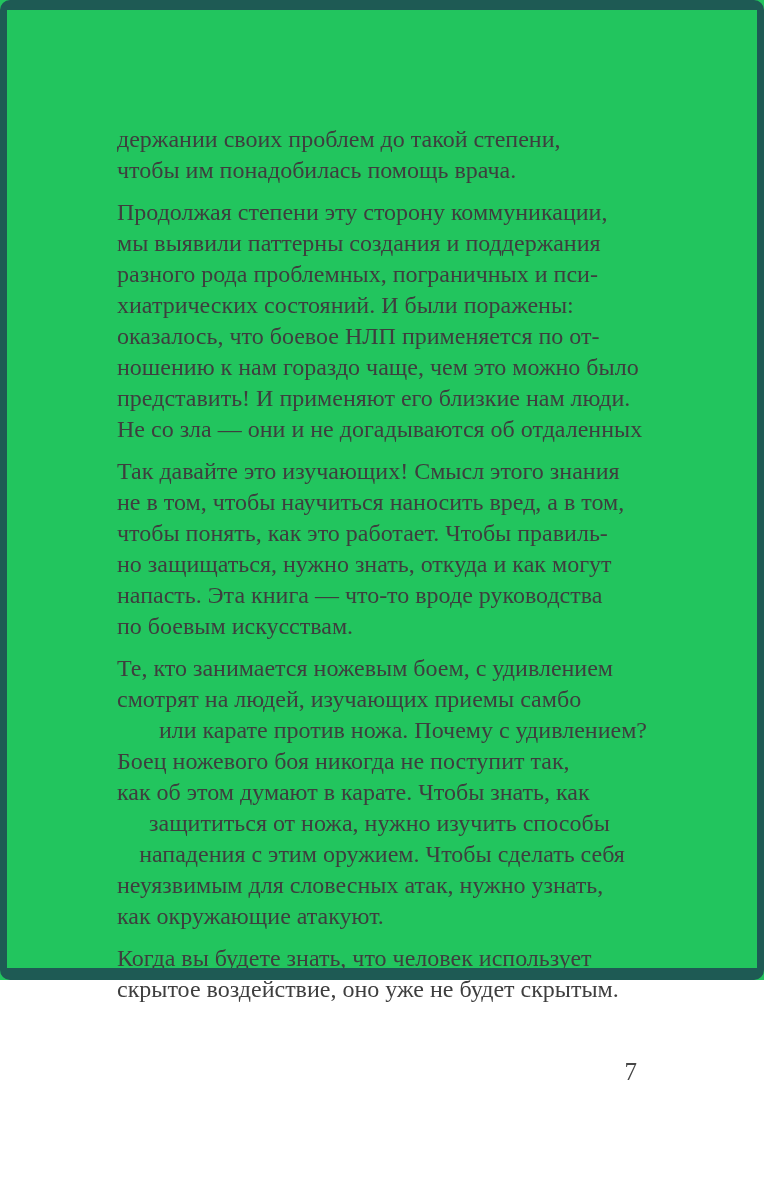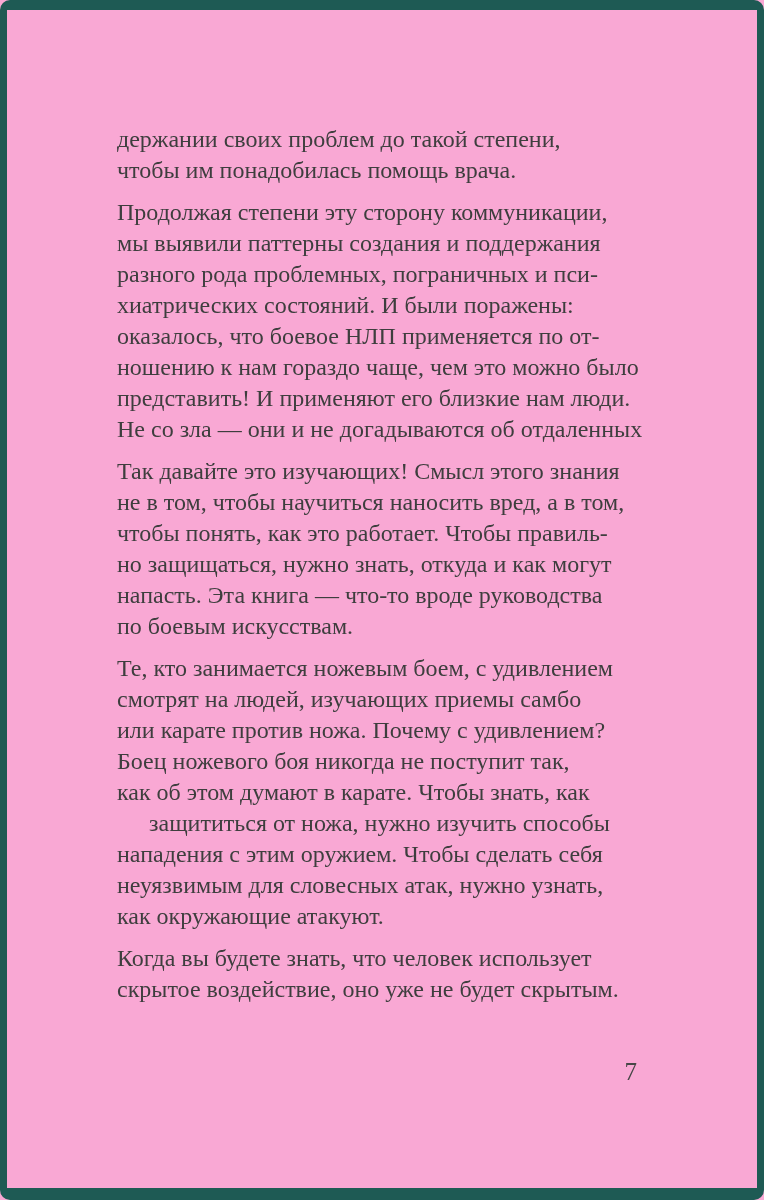--- a/index.html
+++ b/index.html
@@ -6,22 +6,22 @@
     margin: 0;
     padding: 0;
     width: 764px;
     height: 1200px;
     overflow: hidden;
     background: #ffffff;
   }
   .page {
     position: relative;
     width: 764px;
-    height: 1200px;
-    background: #f9a8d4;
+    height: 980px;
+    background: #22c55e;
     box-sizing: border-box;
   }
   .page-frame {
     position: absolute;
     inset: 0;
     box-sizing: border-box;
     border-style: solid;
     border-color: #1e5a54;
     border-width: 10px 7px 12px 7px;
     border-radius: 10px;
@@ -81,25 +81,25 @@
         <div class="line" style="word-spacing: 0px;">Так давайте это изучающих! Смысл этого знания</div>
         <div class="line" style="word-spacing: 0px;">не в том, чтобы научиться наносить вред, а в том,</div>
         <div class="line" style="word-spacing: 0px;">чтобы понять, как это работает. Чтобы правиль-</div>
         <div class="line" style="word-spacing: 0px;">но защищаться, нужно знать, откуда и как могут</div>
         <div class="line" style="word-spacing: 0px;">напасть. Эта книга — что-то вроде руководства</div>
         <div class="line last">по боевым искусствам.</div>
       </div>
       <div class="paragraph">
         <div class="line" style="word-spacing: 0px;">Те, кто занимается ножевым боем, с удивлением</div>
         <div class="line" style="word-spacing: 0px;">смотрят на людей, изучающих приемы самбо</div>
-        <div class="line" style="word-spacing: 0px;">или карате против ножа. Почему с удивлением?</div>
+        <div class="line" style="word-spacing: 0px; text-align: right;">или карате против ножа. Почему с удивлением?</div>
         <div class="line" style="word-spacing: 0px;">Боец ножевого боя никогда не поступит так,</div>
         <div class="line" style="word-spacing: 0px;">как об этом думают в карате. Чтобы знать, как</div>
         <div class="line" style="word-spacing: 0px; margin-left: 32px;">защититься от ножа, нужно изучить способы</div>
-        <div class="line" style="word-spacing: 0px;">нападения с этим оружием. Чтобы сделать себя</div>
+        <div class="line" style="word-spacing: 0px; text-align: center;">нападения с этим оружием. Чтобы сделать себя</div>
         <div class="line" style="word-spacing: 0px;">неуязвимым для словесных атак, нужно узнать,</div>
         <div class="line last">как окружающие атакуют.</div>
       </div>
       <div class="paragraph">
         <div class="line" style="word-spacing: 0px;">Когда вы будете знать, что человек использует</div>
         <div class="line last">скрытое воздействие, оно уже не будет скрытым.</div>
       </div>
     </div>
   <div class="page-number">7</div>
   <div class="page-frame"></div>

